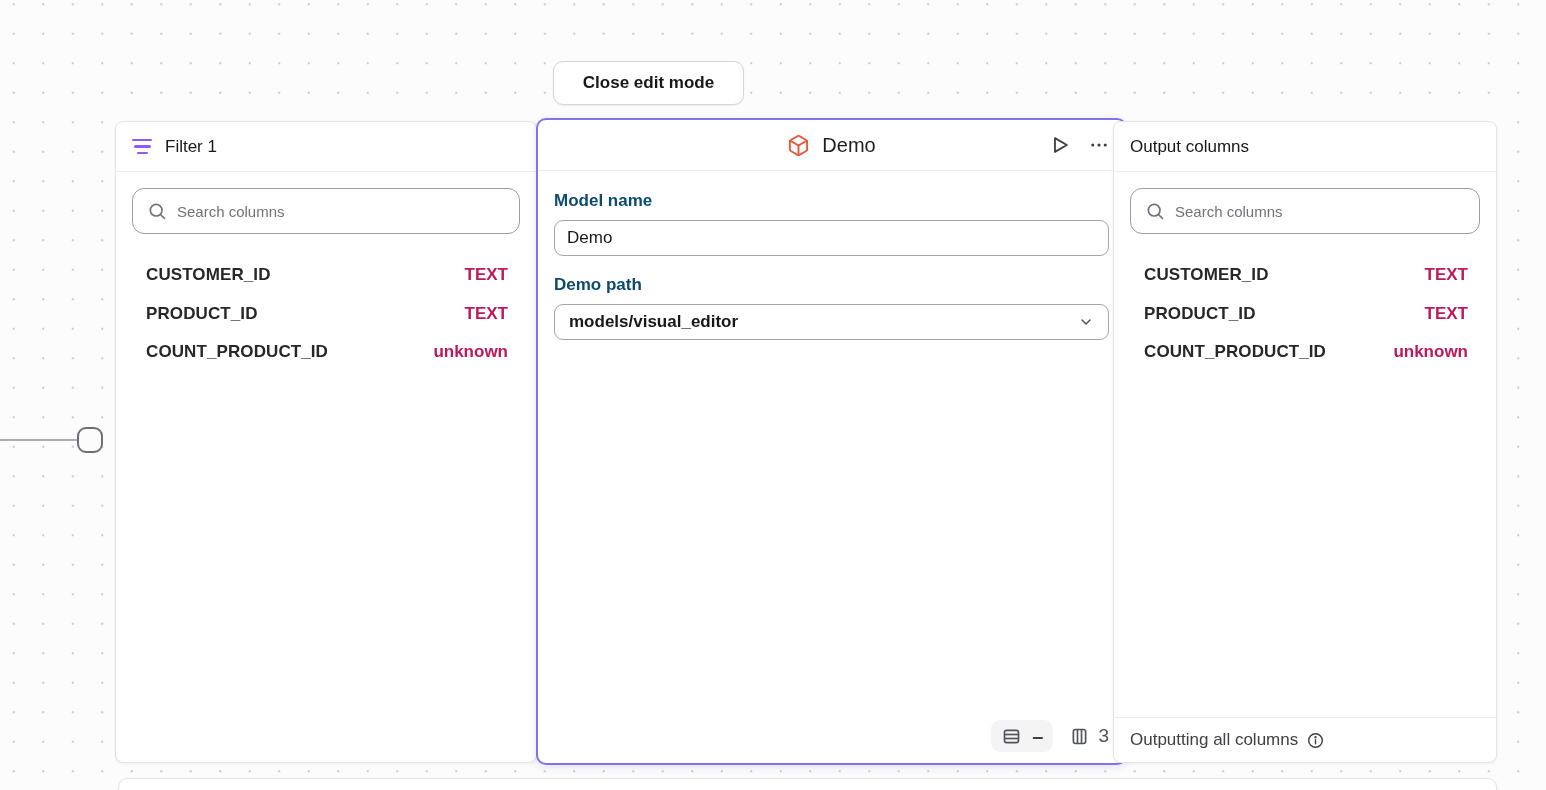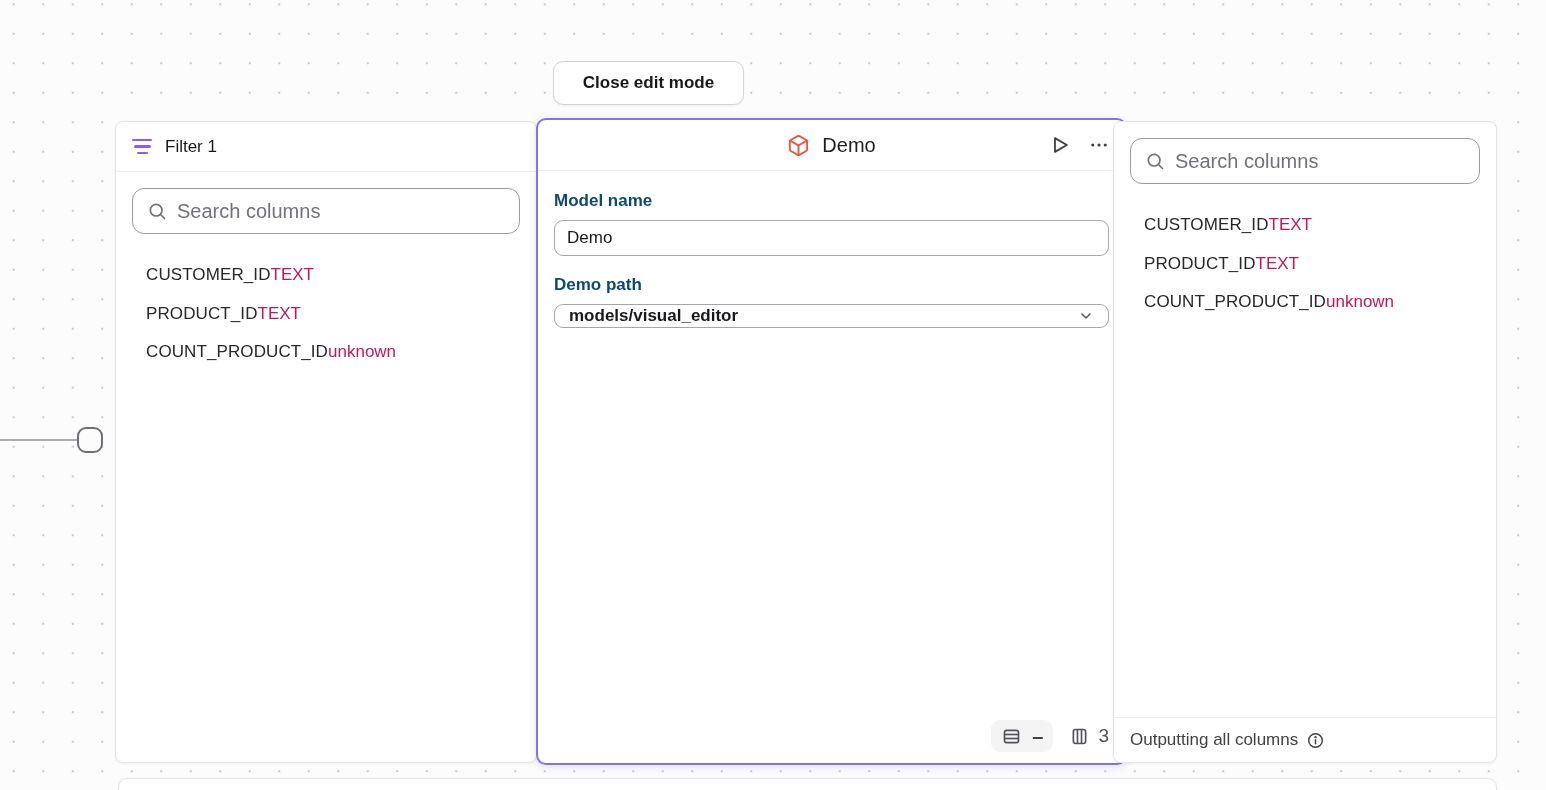--- a/index.html
+++ b/index.html
@@ -45,28 +45,29 @@
   .panel-header {
     height:50px; display:flex; align-items:center; gap:13px;
     padding:0 16px; border-bottom:1px solid #EEEEF0;
     font-size:17px; font-weight:500; color:#18181B;
   }
   .search-box {
     margin:16px; height:46px; border:1px solid #9B9BA3; border-radius:12px;
     display:flex; align-items:center; gap:10px; padding:0 14px; background:#fff;
   }
   .search-box input {
-    border:none; outline:none; flex:1; font-size:20px; color:#27272A;
+    border:none; outline:none; flex:1; font-size:15px; color:#27272A;
     font-family:"Liberation Sans", sans-serif; background:transparent;
   }
   .search-box input::placeholder { color:#71717A; }
   .col-list { padding:6px 16px 0 16px; }
   .col-row {
-    height:38.5px; display:flex; align-items:center; justify-content:flex-start;
+    height:38.5px; display:flex; align-items:center; justify-content:space-between;
     padding:0 12px 0 14px;
+    font-weight:bold;
   }
   .col-name { font-size:17px; color:#27272A; letter-spacing:.1px; }
   .col-type { font-size:17px; color:#be185d; }
 
   
   #filter-panel { left:115px; top:121px; width:422px; height:642px; }
   .filter-glyph { display:flex; flex-direction:column; gap:4px; align-items:center; width:20px; }
   .filter-glyph i { display:block; height:2.6px; border-radius:2px; background:#8B5CF6; }
   .filter-glyph i:nth-child(1){ width:20px; }
   .filter-glyph i:nth-child(2){ width:17px; }
@@ -89,21 +90,21 @@
   .icon-btn { display:flex; align-items:center; justify-content:center; cursor:pointer; background:none; border:none; padding:0; }
   .model-body { padding:12px 16px; }
   .field-label { font-size:17px; font-weight:700; color:#0c4a6e; margin:8px 0 9px; }
   .text-input {
     width:100%; height:36px; border:1px solid #A5A5AD; border-radius:9px;
     padding:0 12px; font-size:17px; color:#18181B; outline:none;
     font-family:"Liberation Sans", sans-serif;
   }
   .mt { margin-top:19px; }
   .select-box {
-    height:24px; border:1px solid #A5A5AD; border-radius:9px;
+    height:36px; border:1px solid #A5A5AD; border-radius:9px;
     display:flex; align-items:center; justify-content:space-between;
     padding:0 14px; cursor:pointer; background:#fff;
   }
   .select-value { font-size:17px; font-weight:700; color:#18181B; }
   .model-footer {
     position:absolute; right:16px; bottom:11px;
     display:flex; align-items:center; gap:16px;
   }
   .pill {
     background:#F4F4F5; border-radius:9px; height:32px; padding:0 10px;
@@ -234,20 +235,23 @@
             <line x1="9.7" y1="4" x2="9.7" y2="20"></line>
             <line x1="14.3" y1="4" x2="14.3" y2="20"></line>
           </svg>
         </span>
         <span class="count-num">3</span>
       </span>
     </div>
   </div>
 
   <div class="panel" id="output-panel">
+    <div class="panel-header">
+      <span>Output columns</span>
+    </div>
     <div class="search-box">
       <span>
         <svg width="20" height="20" viewBox="0 0 24 24" fill="none" stroke="#71717A" stroke-width="2" stroke-linecap="round">
           <circle cx="11" cy="11" r="7"></circle>
             <line x1="16.5" y1="16.5" x2="21" y2="21"></line>
         </svg>
       </span>
       <input type="text" placeholder="Search columns" style="">
     </div>
     <div class="col-list">

